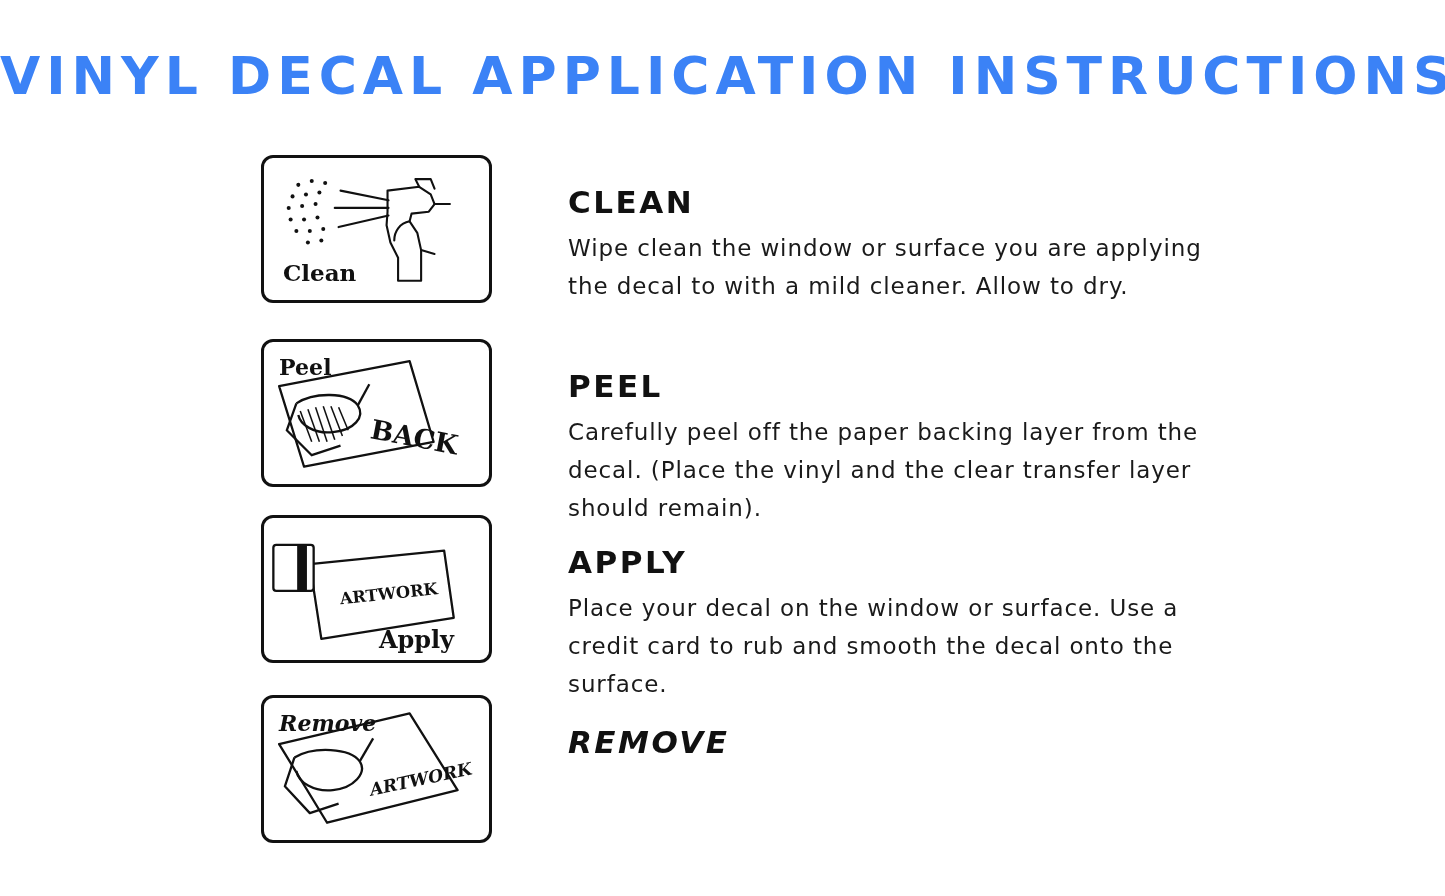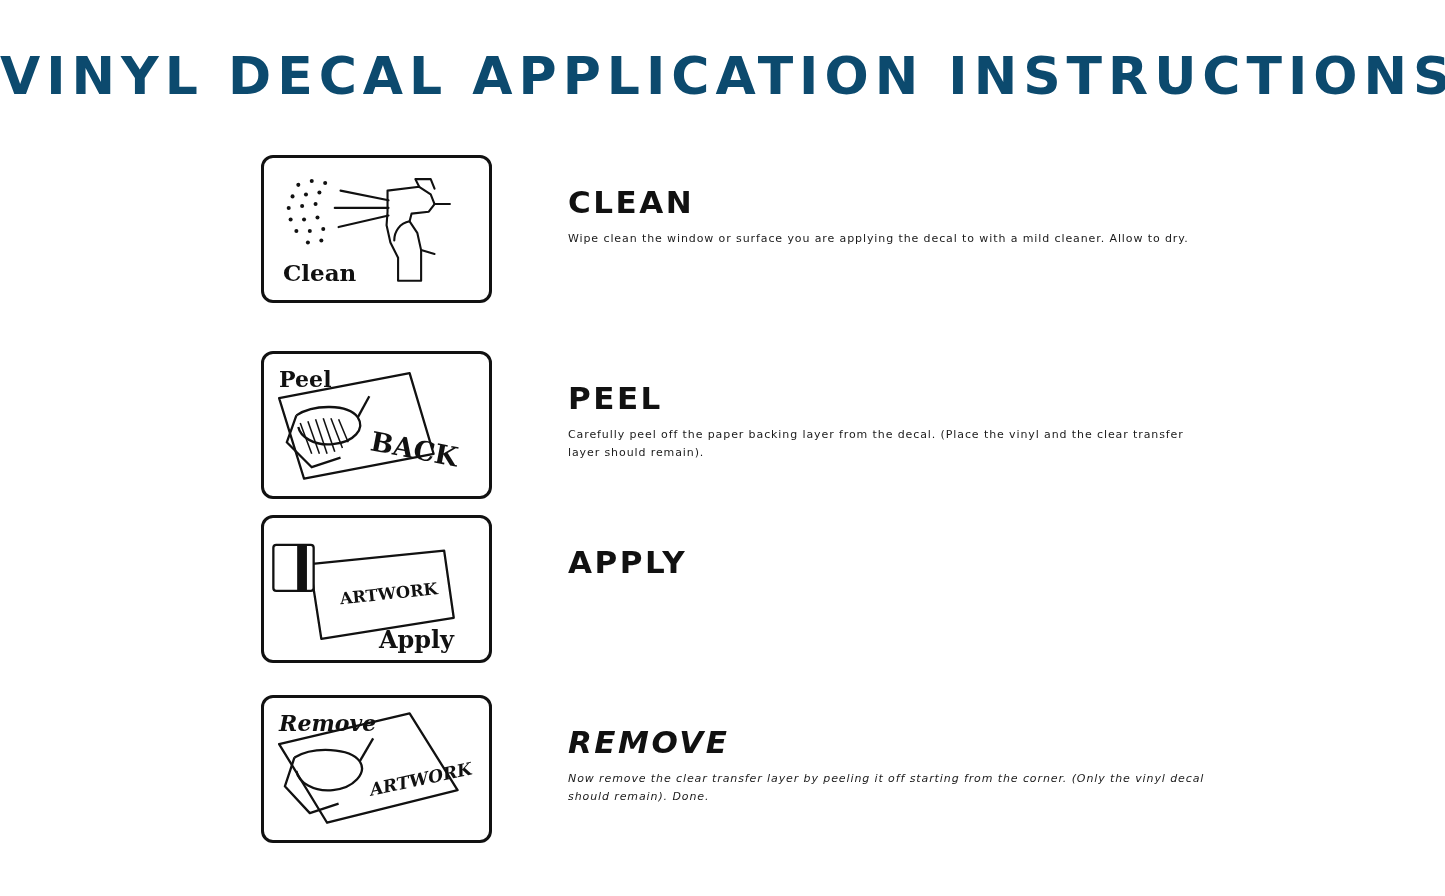--- a/index.html
+++ b/index.html
@@ -19,38 +19,38 @@
   .page-title {
     position: absolute;
     top: 46px;
     left: 0;
     width: 1445px;
     text-align: center;
     font-family: "DejaVu Sans", sans-serif;
     font-size: 52px;
     font-weight: 700;
     letter-spacing: 6px;
-    color: #0c4a6e;
+    color: #3b82f6;
     white-space: nowrap;
   }
 
   .steps {
     position: absolute;
     top: 155px;
     left: 0;
     width: 1445px;
   }
 
   .step {
     position: relative;
     height: 180px;
     margin-bottom: 0;
   }
   .step.s0 { top: 0px; }
-  .step.s1 { top: 16px; }
+  .step.s1 { top: 4px; }
   .step.s2 { top: 0px; }
   .step.s3 { top: 0px; font-style: italic; }
 
   .thumb {
     position: absolute;
     left: 261px;
     width: 231px;
     height: 148px;
     border: 3px solid #111111;
     border-radius: 12px;
@@ -76,21 +76,21 @@
     font-size: 31px;
     font-weight: 700;
     letter-spacing: 2.5px;
     color: #111111;
     margin: 0;
     line-height: 1;
   }
 
   .step-body {
     font-family: "DejaVu Sans", sans-serif;
-    font-size: 11px;
+    font-size: 23px;
     font-weight: 400;
     letter-spacing: 0.9px;
     line-height: 1.65;
     color: #1a1a1a;
     margin: 12px 0 0 0;
     max-width: 640px;
   }
 
   .serif-label {
     font-family: "DejaVu Serif", serif;
@@ -186,35 +186,35 @@
           <rect x="8" y="28" width="42" height="48" rx="3" fill="#fff"></rect>
           <path d="M34 28 L34 76"></path>
         </g>
         <rect x="34" y="28" width="9" height="48" fill="#111"></rect>
         <text class="serif-label" x="78" y="90" font-size="17" fill="#111" transform="rotate(-6 78 90)">ARTWORK</text>
         <text class="serif-label" x="118" y="136" font-size="25" fill="#111">Apply</text>
       </svg>
     </div>
     <div class="text-col" style="top:32px;">
       <div class="step-heading">APPLY</div>
+      <p class="step-body">Place your decal on the window or surface. Use a credit card to rub and smooth the decal onto the surface.</p>
     </div>
   </div>
 
   <div class="step s3">
     <div class="thumb">
       <svg viewBox="0 0 231 148" xmlns="http://www.w3.org/2000/svg">
         <g fill="none" stroke="#111" stroke-width="2.4" stroke-linejoin="round">
           <path d="M14 48 L150 16 L200 96 L64 130 Z"></path>
           <path d="M30 62 C50 50 88 52 98 66 C106 78 92 94 70 96 C50 98 34 88 32 76"></path>
           <path d="M30 62 L20 92 L46 120 L76 110"></path>
           <path d="M98 66 L112 42"></path>
         </g>
         <text class="serif-label" x="14" y="34" font-size="23" fill="#111">Remove</text>
         <text class="serif-label" x="110" y="102" font-size="18" fill="#111" transform="rotate(-12 110 102)">ARTWORK</text>
       </svg>
     </div>
     <div class="text-col" style="top:32px;">
       <div class="step-heading">REMOVE</div>
-      <p class="step-body">Now remove the clear transfer layer by peeling it off starting from the corner. (Only the vinyl decal should remain). Done.</p>
     </div>
   </div>
 
 </div>
 
 </body></html>

